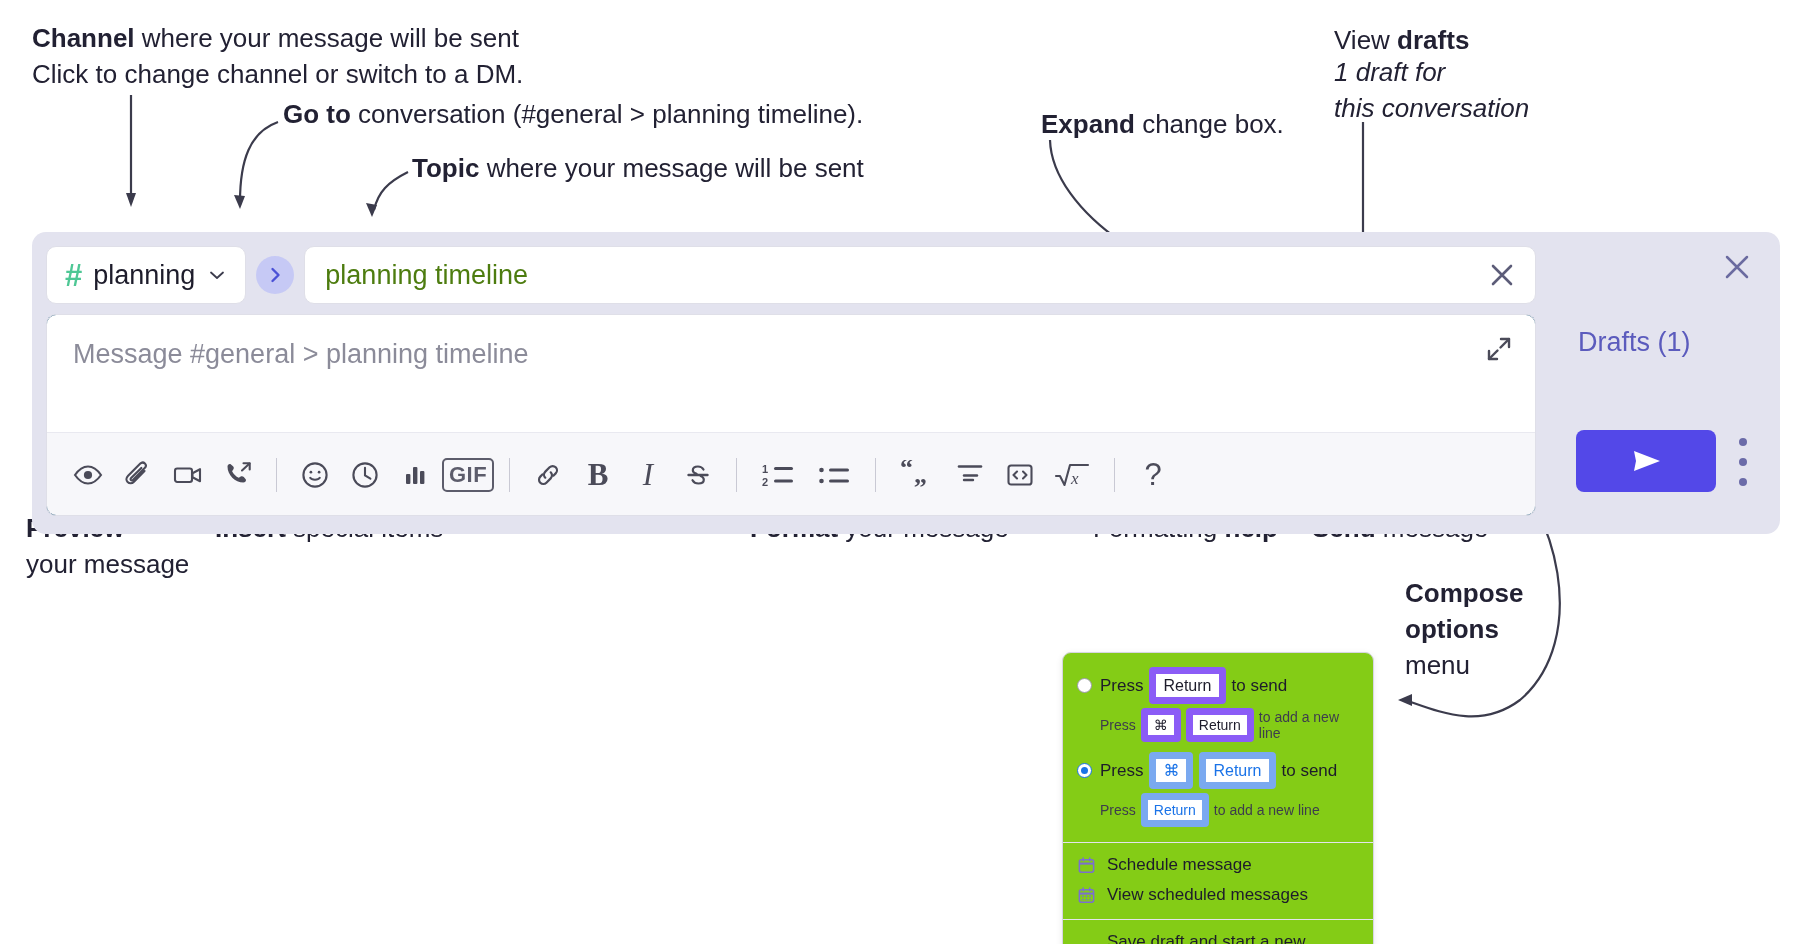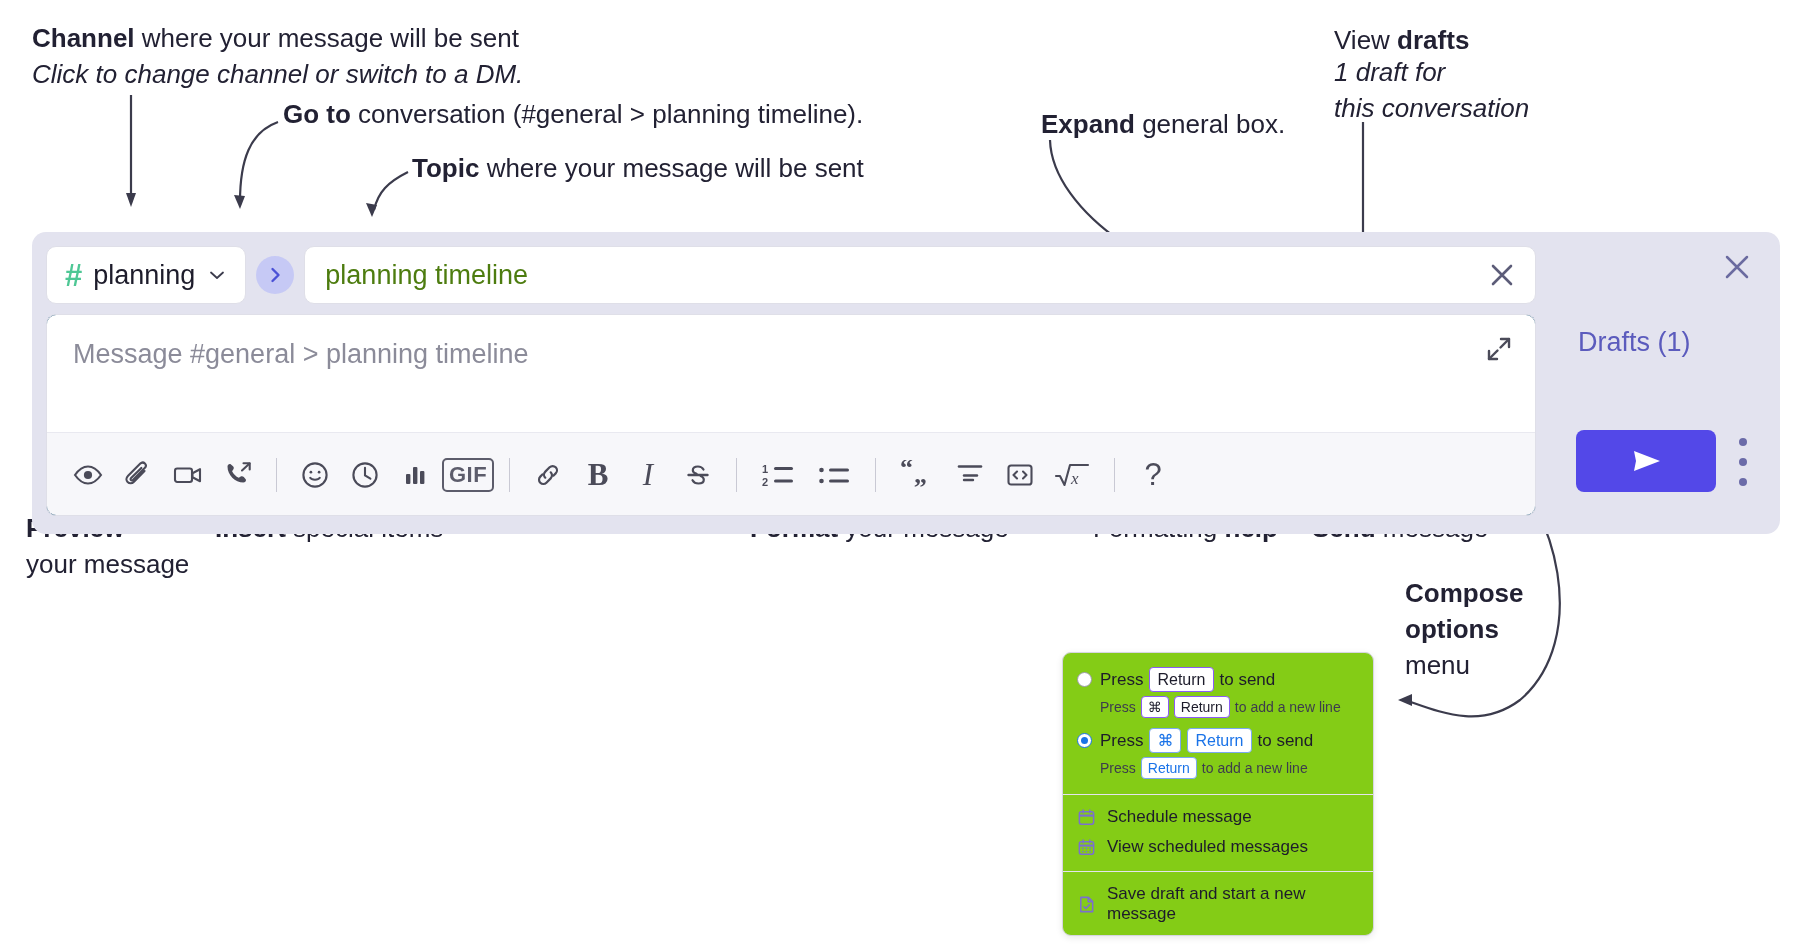--- a/index.html
+++ b/index.html
@@ -194,21 +194,21 @@
     width: 7px; height: 7px; border-radius: 50%; background: #1a73e8;
   }
   .opt-main { font-size: 17px; color: #1d1c2b; display: flex; align-items: center; gap: 6px; }
   .opt-sub {
     font-size: 14px; color: #3d3d4d;
     padding: 4px 14px 6px 37px;
     display: flex; align-items: center; gap: 5px;
   }
   .key {
     display: inline-flex; align-items: center; justify-content: center;
-    border: 1px solid #8b5cf6; border-radius: 4px;
+    border: 7px solid #8b5cf6; border-radius: 4px;
     background: #fff; color: #1d1c2b;
     padding: 1px 6px; font-size: 14px; line-height: 18px;
   }
   .key.big { font-size: 16px; padding: 1px 7px; line-height: 21px; }
   .key.blue { border-color: #7aa9f0; color: #1a73e8; }
   .menu-div { height: 1px; background: #e4e4ec; margin: 9px 0 7px 0; }
   .menu-item {
     display: flex; align-items: center; gap: 11px;
     padding: 5px 14px; font-size: 17px; color: #1d1c2b;
     cursor: pointer;
@@ -216,34 +216,34 @@
   .mi-icon { width: 19px; height: 19px; flex: 0 0 auto; color: #7b6fd0; }
 </style>
 </head>
 <body>
 
 <div id="root">
 
   <div class="anno" style="left:32px; top:20px;">
     <b>Channel</b><span> where your message will be sent</span>
   </div>
-  <div class="anno ital" style="left:32px; top:56px; font-style:italic;">
+  <div class="anno ital" style="left:32px; top:56px; ">
     <span>Click to change channel or switch to a DM.</span>
   </div>
 
   <div class="anno" style="left:283px; top:96px;text-align:right;">
     <b>Go to</b><span> conversation (#general &gt; planning timeline).</span>
   </div>
 
   <div class="anno" style="left:412px; top:150px;">
     <b>Topic</b><span> where your message will be sent</span>
   </div>
 
   <div class="anno" style="left:1041px; top:106px;">
-    <b>Expand</b><span> general box.</span>
+    <b>Expand</b><span> change box.</span>
   </div>
 
   <div class="anno" style="left:1334px; top:22px;">
     <span>View </span><b>drafts</b>
   </div>
   <div class="anno" style="left:1334px; top:54px; font-style:italic;">
     <div>1 draft for</div>
     <div>this conversation</div>
   </div>
 

